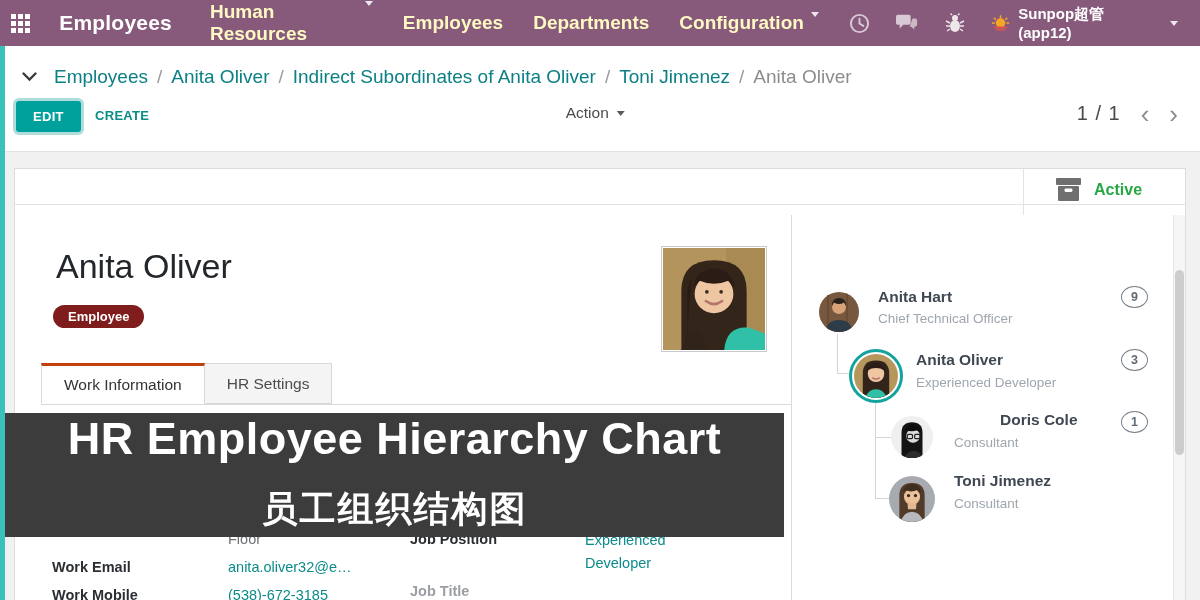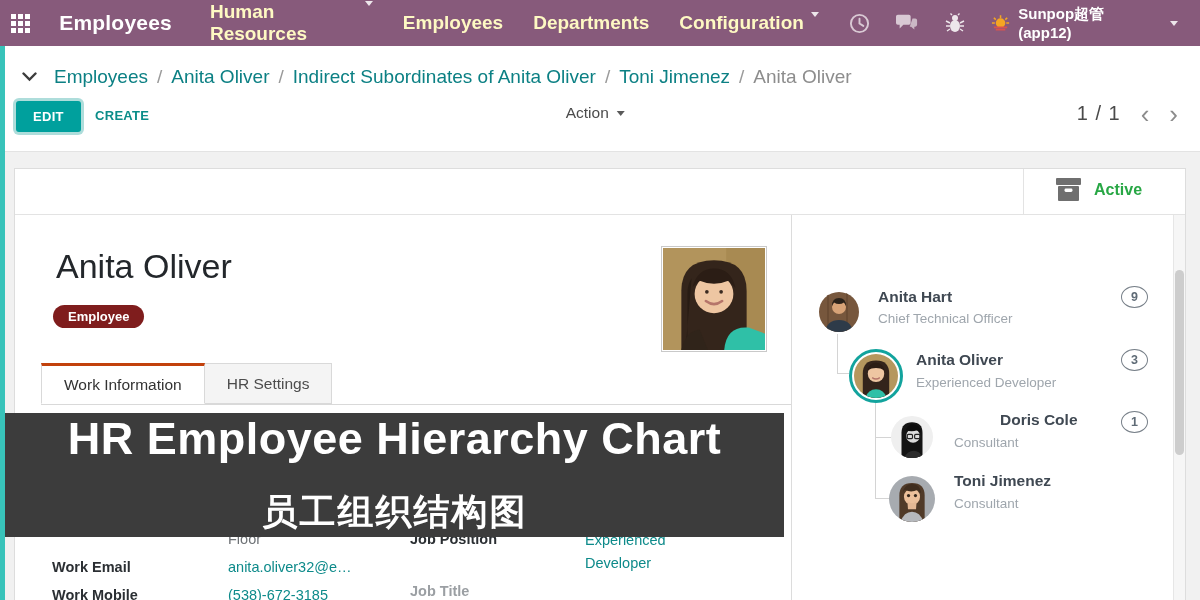--- a/index.html
+++ b/index.html
@@ -39,21 +39,21 @@
                       border-left:4px solid transparent; border-right:4px solid transparent;
                       border-top:5px solid #5a5a5a; }
   .pager { position:absolute; top:56px; right:22px; display:flex; align-items:center; gap:20px; }
   .pager-count { font-size:20px; color:#4a4a4a; letter-spacing:1px; }
   .pager-arrow { font-size:26px; line-height:20px; color:#8c8c8c; cursor:pointer; font-weight:400; }
 
   
   .page-body { position:absolute; top:152px; left:0; width:1200px; height:448px; background:#f1f1f1; }
   .sheet { position:absolute; top:168px; left:14px; width:1172px; height:432px; background:#fff;
            border:1px solid #ddd; border-bottom:none; z-index:3; }
-  .btnbox { position:absolute; top:0; left:0; width:100%; height:46px; border-bottom:1px solid #e3e3e3; }
+  .btnbox { position:absolute; top:0; left:0; width:100%; height:36px; border-bottom:1px solid #e3e3e3; }
   .btnbox-divider { position:absolute; top:0; left:1008px; width:1px; height:46px; background:#e3e3e3; }
   .active-btn { position:absolute; top:8px; left:1040px; display:flex; align-items:center; gap:12px; cursor:pointer; }
   .active-label { color:#28a745; font-size:16px; font-weight:600; }
 
   .emp-name { position:absolute; top:78px; left:41px; font-size:34px; font-weight:500; color:#23272b; }
   .emp-tag { position:absolute; top:136px; left:38px; background:#7f1d1d; color:#fff; font-size:13px;
              font-weight:700; padding:4px 15px; border-radius:13px; cursor:pointer; }
   .photo { position:absolute; top:77px; left:646px; width:106px; height:106px; border:1px solid #c9c9c9;
            background:#fff; padding:1px; }
   .photo svg { display:block; width:100%; height:100%; }
@@ -91,21 +91,21 @@
 
   
   .fld-label { position:absolute; font-size:14.5px; font-weight:600; color:#2b2f33; z-index:4; }
   .fld-label.muted { color:#9b9fa3; }
   .fld-value { position:absolute; font-size:14.5px; color:#0d8a8a; cursor:pointer; z-index:4; }
   .fld-plain { position:absolute; font-size:14.5px; color:#6d7175; z-index:4; }
   .jobpos-val { width:100px; line-height:23px; }
 
   
   .banner { position:absolute; top:413px; left:5px; width:779px; height:124px; background:#3c3c3c;
-            z-index:30; display:flex; flex-direction:column; align-items:center; justify-content:space-between; gap:2px; }
+            z-index:30; display:flex; flex-direction:column; align-items:center; justify-content:flex-start; gap:20px; }
   .banner-title { color:#fff; font-size:45px; font-weight:700; letter-spacing:.5px; white-space:nowrap; }
   .banner-sub { color:#fff; font-size:36px; font-weight:700; letter-spacing:2px; white-space:nowrap; }
 
   
   .left-strip { position:absolute; top:46px; left:0; width:5px; height:554px; background:#38c3ba; z-index:35; }
 </style>
 </head>
 <body>
 
 <div class="stage">

